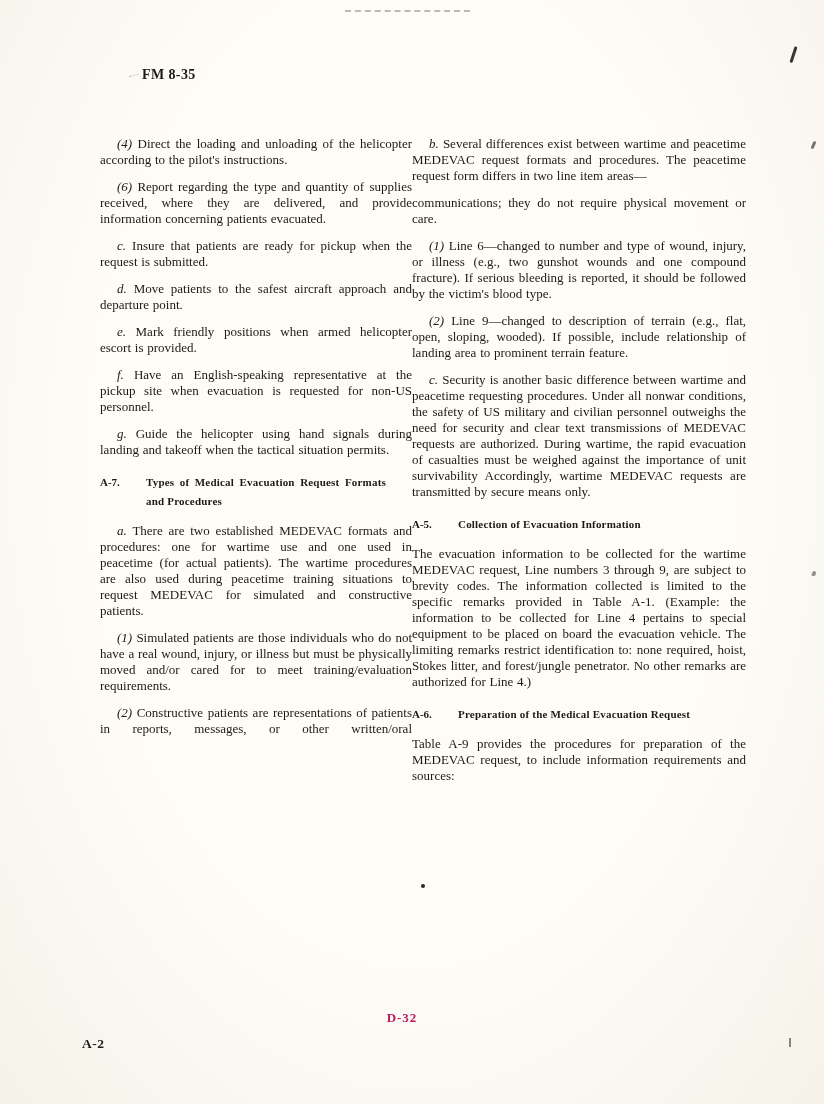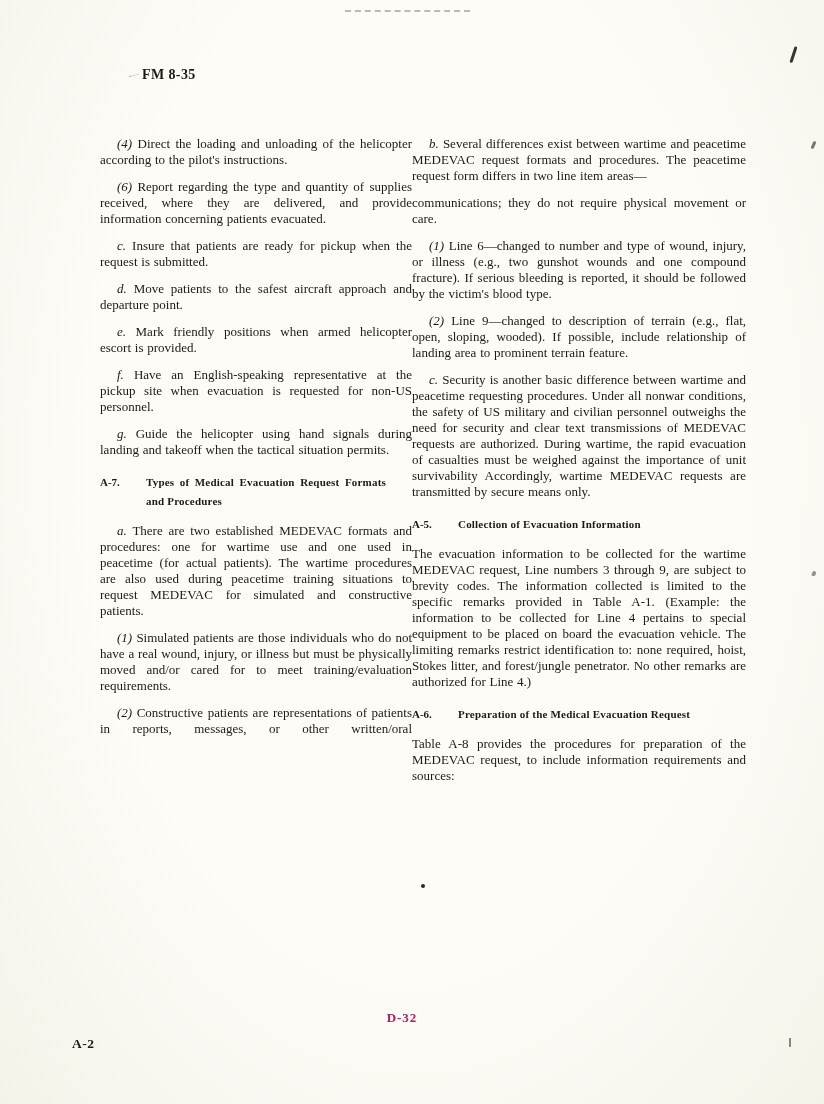--- a/index.html
+++ b/index.html
@@ -33,21 +33,21 @@
 
   .heading { display: flex; font-weight: bold; font-size: 11px; line-height: 19px; margin: 15px 0 12px 0; }
   .heading .num { flex: none; width: 46px; }
   .heading .title { width: 240px; text-align: justify; letter-spacing: 0.2px; }
 
   .footer-center {
     position: absolute; left: 0; right: 20px; top: 1010px;
     text-align: center; font-size: 13px; letter-spacing: 1px; font-weight: bold; color: #be185d;
   }
   .footer-left {
-    position: absolute; left: 72px; top: 1036px;
+    position: absolute; left: 82px; top: 1036px;
     font-size: 13.5px; font-weight: bold; letter-spacing: 0.5px;
   }
 
   
   .artifact { position: absolute; pointer-events: none; }
   .a-dashes { left: 345px; top: 10px; width: 125px; border-top: 2px dashed #9a978d; opacity: 0.65; }
   .a-pen1   { left: 792px; top: 46px; width: 2.5px; height: 17px; background: #3a362f; transform: rotate(18deg); border-radius: 2px; }
   .a-mark   { left: 812px; top: 141px; width: 3px; height: 8px; background: #57524a; border-radius: 2px; transform: rotate(24deg); opacity: 0.8; }
   .a-mark2  { left: 812px; top: 571px; width: 4px; height: 5px; background: #6a655c; border-radius: 50% 50% 50% 0; transform: rotate(15deg); opacity: 0.7; }
   .a-dot    { left: 421px; top: 884px; width: 4px; height: 4px; border-radius: 50%; background: #2a2722; }
@@ -94,21 +94,21 @@
         <span class="title">Collection of Evacuation Information</span>
       </div>
 
       <p class="para flush"><span>The evacuation information to be collected for the wartime MEDEVAC request, Line numbers 3 through 9, are subject to brevity codes. The information collected is limited to the specific remarks provided in Table A-1. (Example: the information to be collected for Line 4 pertains to special equipment to be placed on board the evacuation vehicle. The limiting remarks restrict identification to: none required, hoist, Stokes litter, and forest/jungle penetrator. No other remarks are authorized for Line 4.)</span></p>
 
       <div class="heading">
         <span class="num">A-6.</span>
         <span class="title">Preparation of the Medical Evacuation Request</span>
       </div>
 
-      <p class="para flush"><span>Table A-8 provides the procedures for preparation of the MEDEVAC request, to include information requirements and sources:</span></p>
+      <p class="para flush"><span>Table A-9 provides the procedures for preparation of the MEDEVAC request, to include information requirements and sources:</span></p>
     </div>
 
   </div>
 
   <div class="footer-center">D-32</div>
   <div class="footer-left">A-2</div>
 
   <div class="artifact a-dashes"></div>
   <div class="artifact a-pen1"></div>
   <div class="artifact a-mark"></div>

